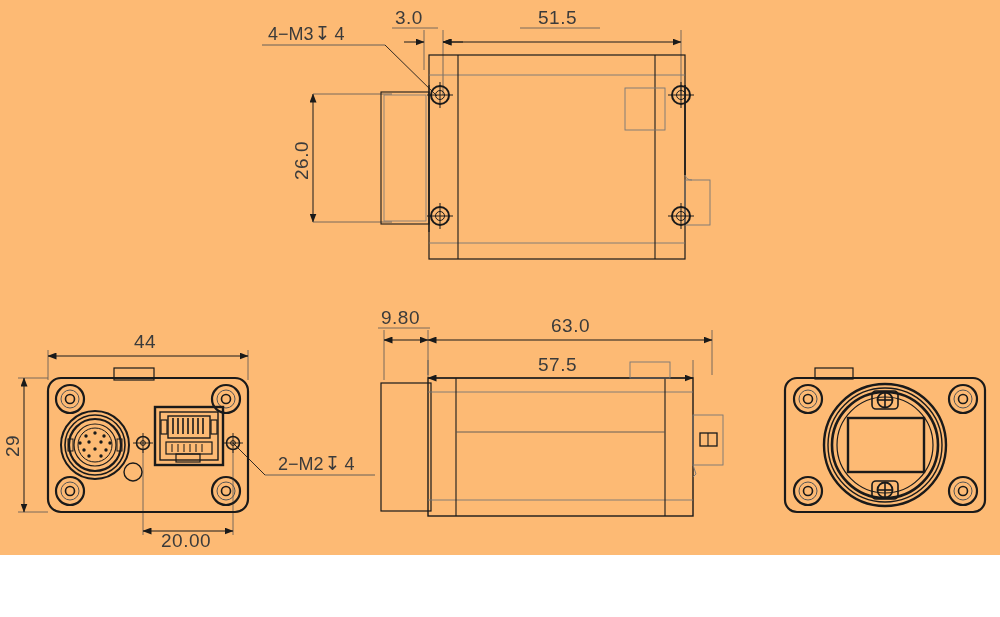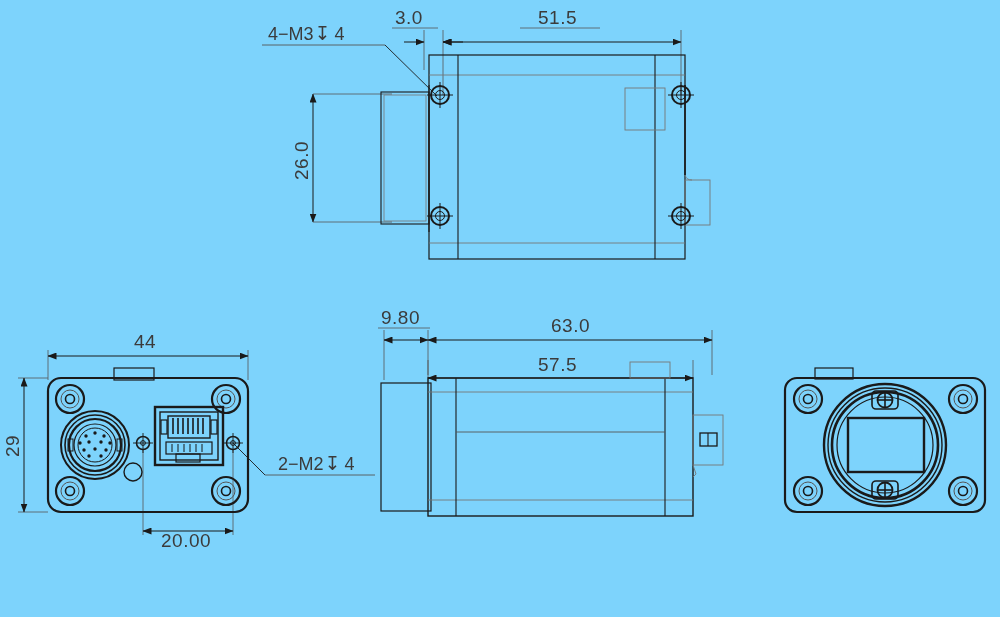--- a/index.html
+++ b/index.html
@@ -1,18 +1,18 @@
 <!DOCTYPE html>
 <html><head>
 <meta charset="utf-8">
 <style>
   html,body{margin:0;padding:0;background:#ffffff;}
   body{width:1000px;height:617px;overflow:hidden;
        font-family:"Liberation Sans","DejaVu Sans",sans-serif;}
-  #sheet{position:relative;width:1000px;height:617px;background:#7dd3fc;}
+  #sheet{position:relative;width:1000px;height:555px;background:#fdba74;}
   svg{display:block;}
   .dimtxt{font-family:"Liberation Sans","DejaVu Sans",sans-serif;
           font-size:19px;fill:#3b3b3b;letter-spacing:0.5px;}
   .notetxt{font-family:"Liberation Sans","DejaVu Sans",sans-serif;
            font-size:18px;fill:#3b3b3b;}
 </style>
 </head>
 <body>
 
 <div id="sheet">

